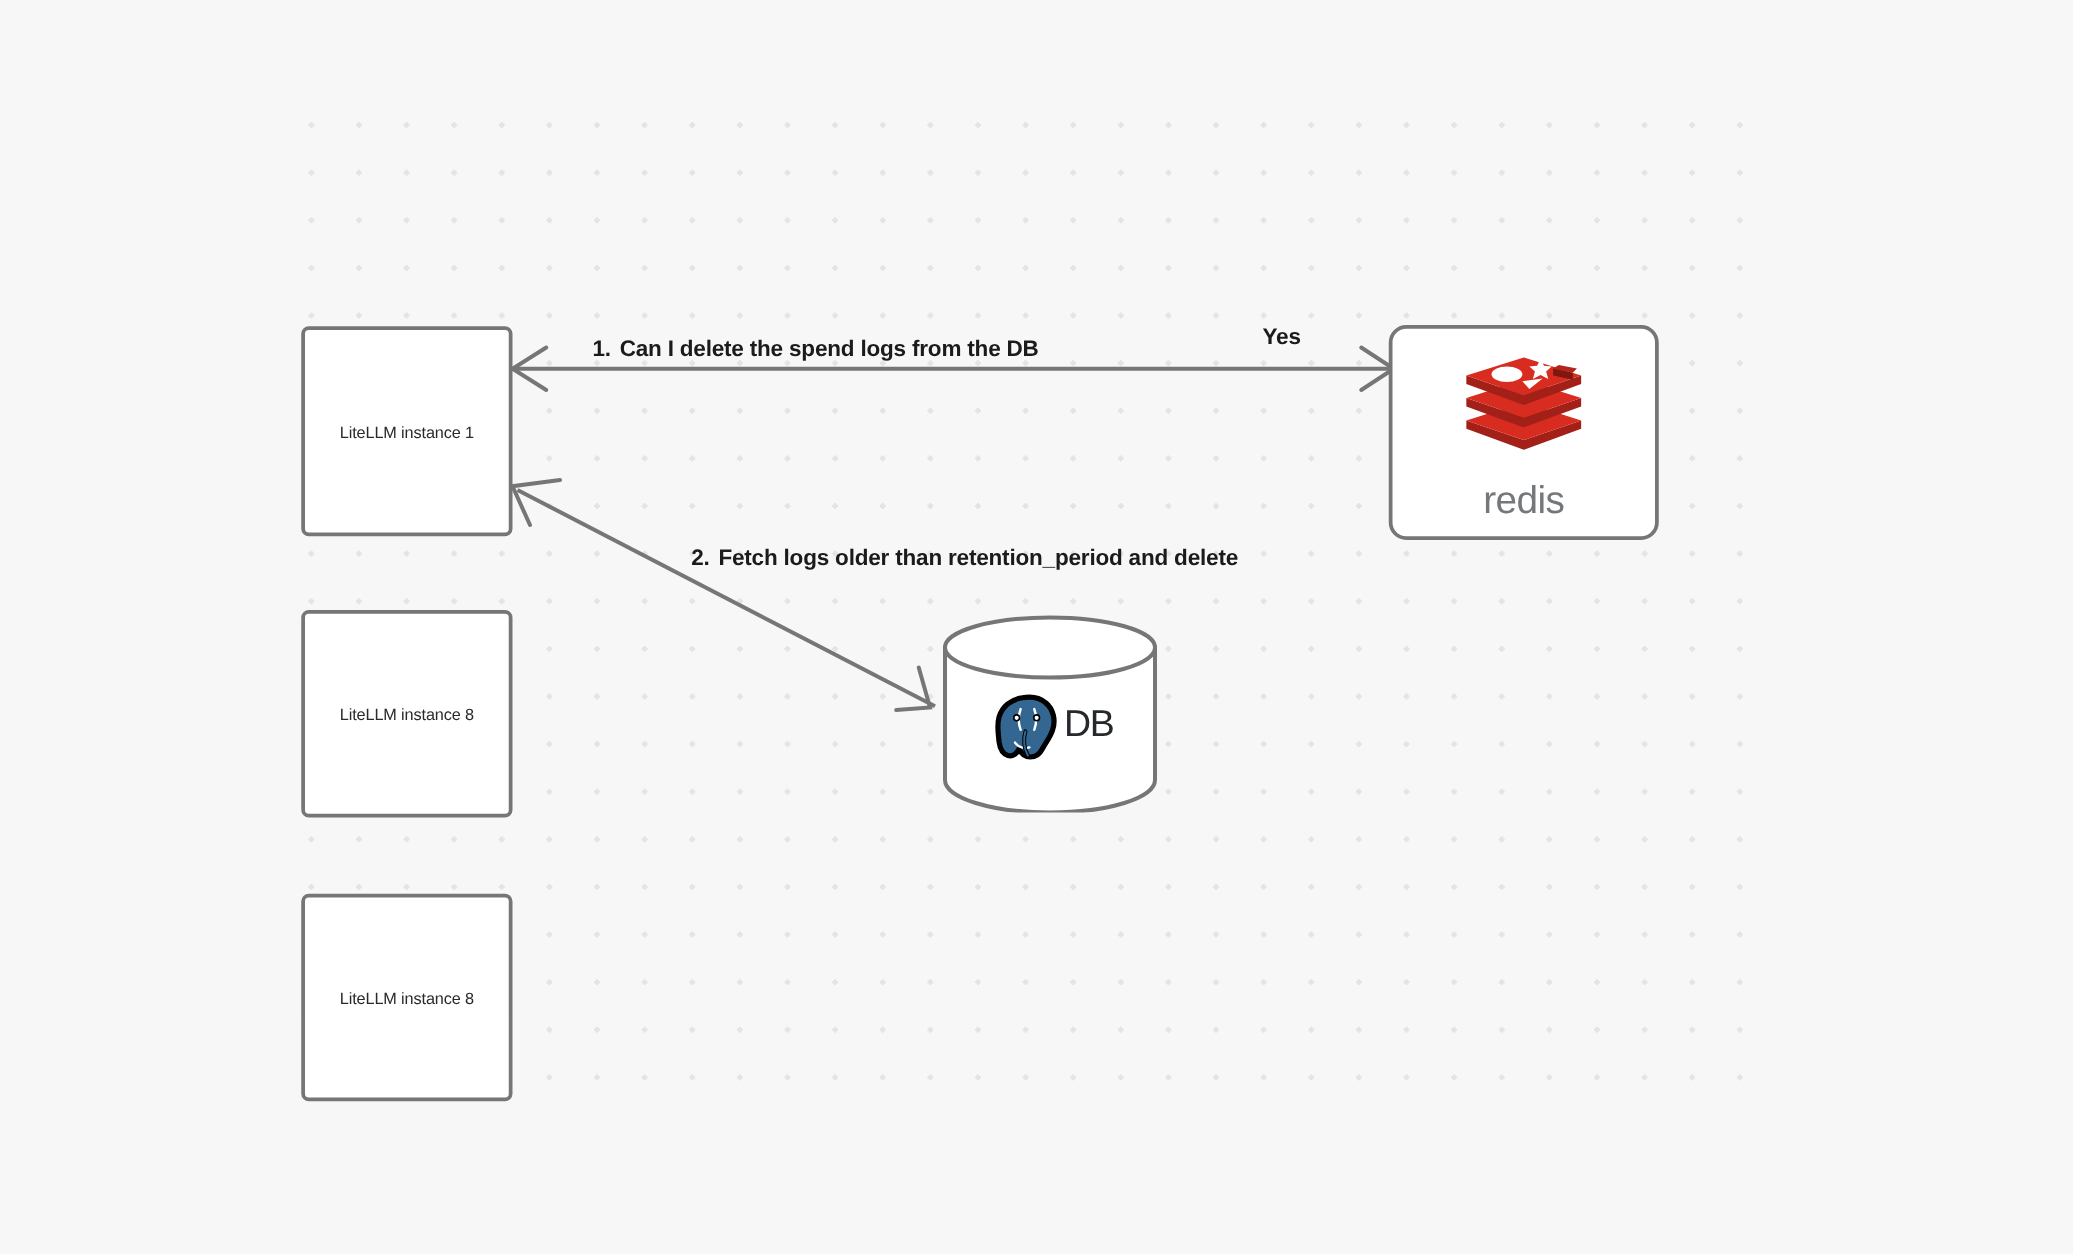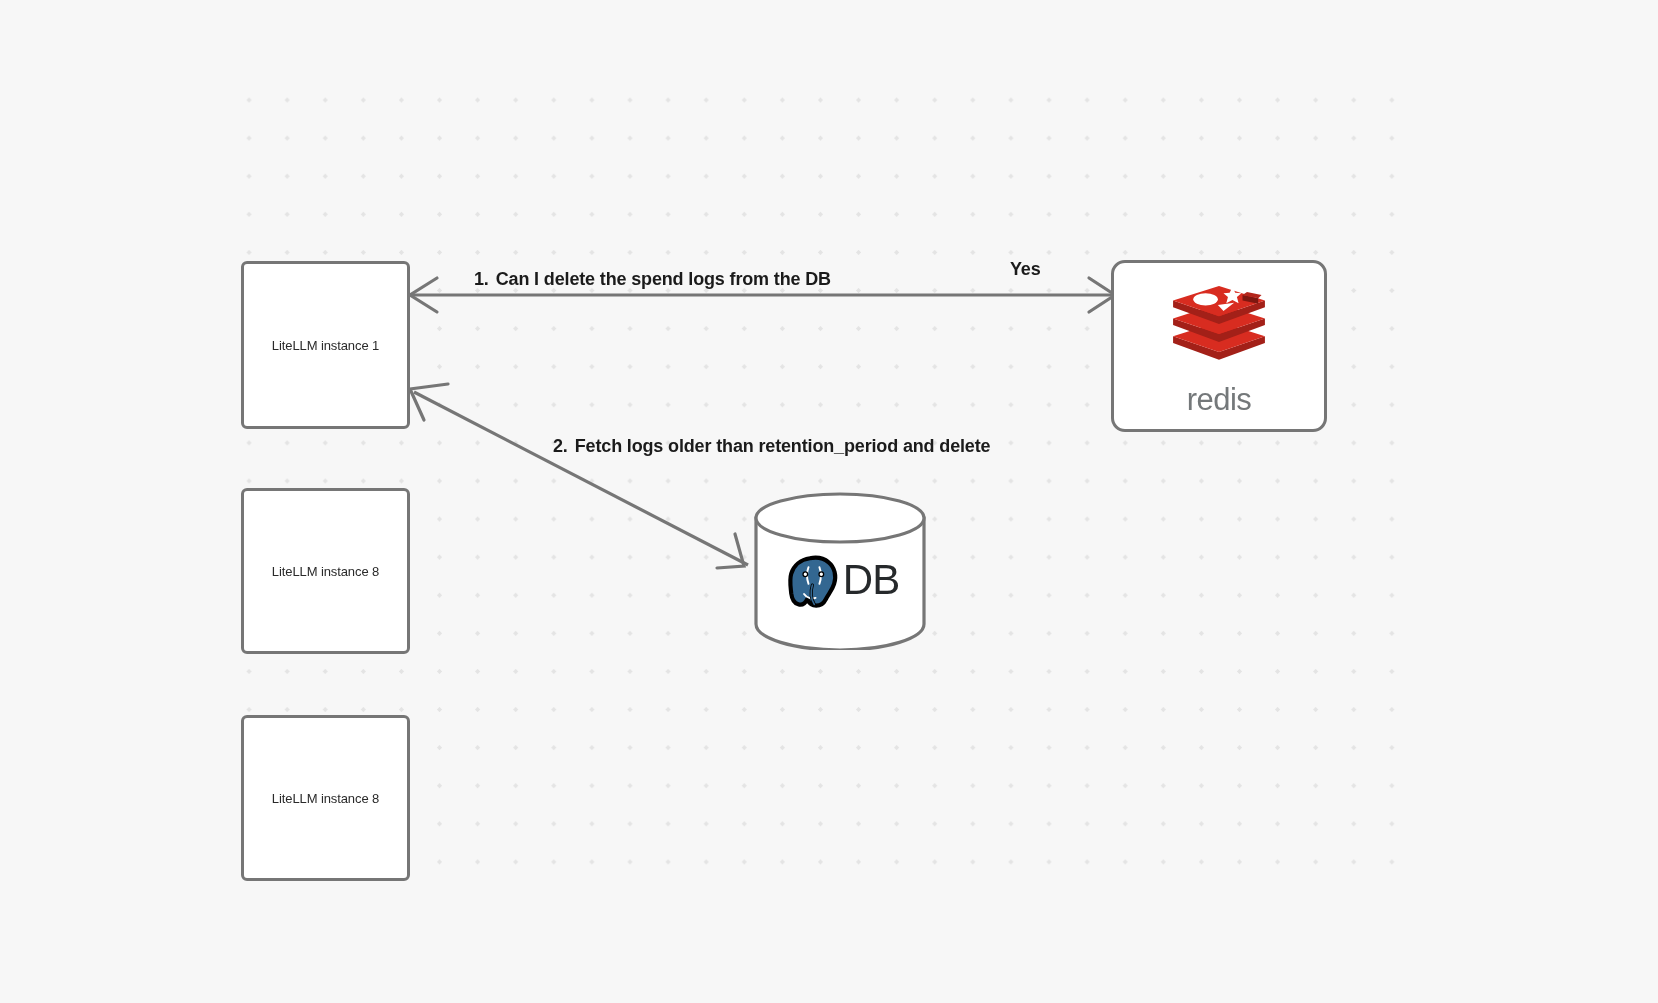--- a/index.html
+++ b/index.html
@@ -212,17 +212,17 @@
         <g stroke="#ffffff" stroke-width="3" fill="none" stroke-linecap="round">
           <path d="M43 30 C40 38 40 48 43 56"></path>
           <path d="M60 30 C63 38 63 48 60 56"></path>
           <path d="M36 72 C40 78 48 80 54 78"></path>
         </g>
         <circle cx="38" cy="41" r="3.6" fill="#ffffff" stroke="#000" stroke-width="2"></circle>
         <circle cx="63" cy="41" r="3.6" fill="#ffffff" stroke="#000" stroke-width="2"></circle>
         <path d="M49 58 C46 68 47 80 52 88" fill="none" stroke="#000" stroke-width="5" stroke-linecap="round"></path>
         <path d="M49 58 C46 68 47 80 52 88" fill="none" stroke="#336791" stroke-width="2.5" stroke-linecap="round"></path>
       </svg>
-      <span style="font-family:'Liberation Sans',sans-serif;font-size:42px;font-weight:400;color:#26292b;letter-spacing:-1px;margin-left:-2px;">DB</span>
+      <span style="font-family:'Liberation Sans',sans-serif;font-size:30px;font-weight:400;color:#26292b;letter-spacing:-1px;margin-left:-2px;">DB</span>
     </div>
   </div>
 
 </div>
 
 </body></html>

